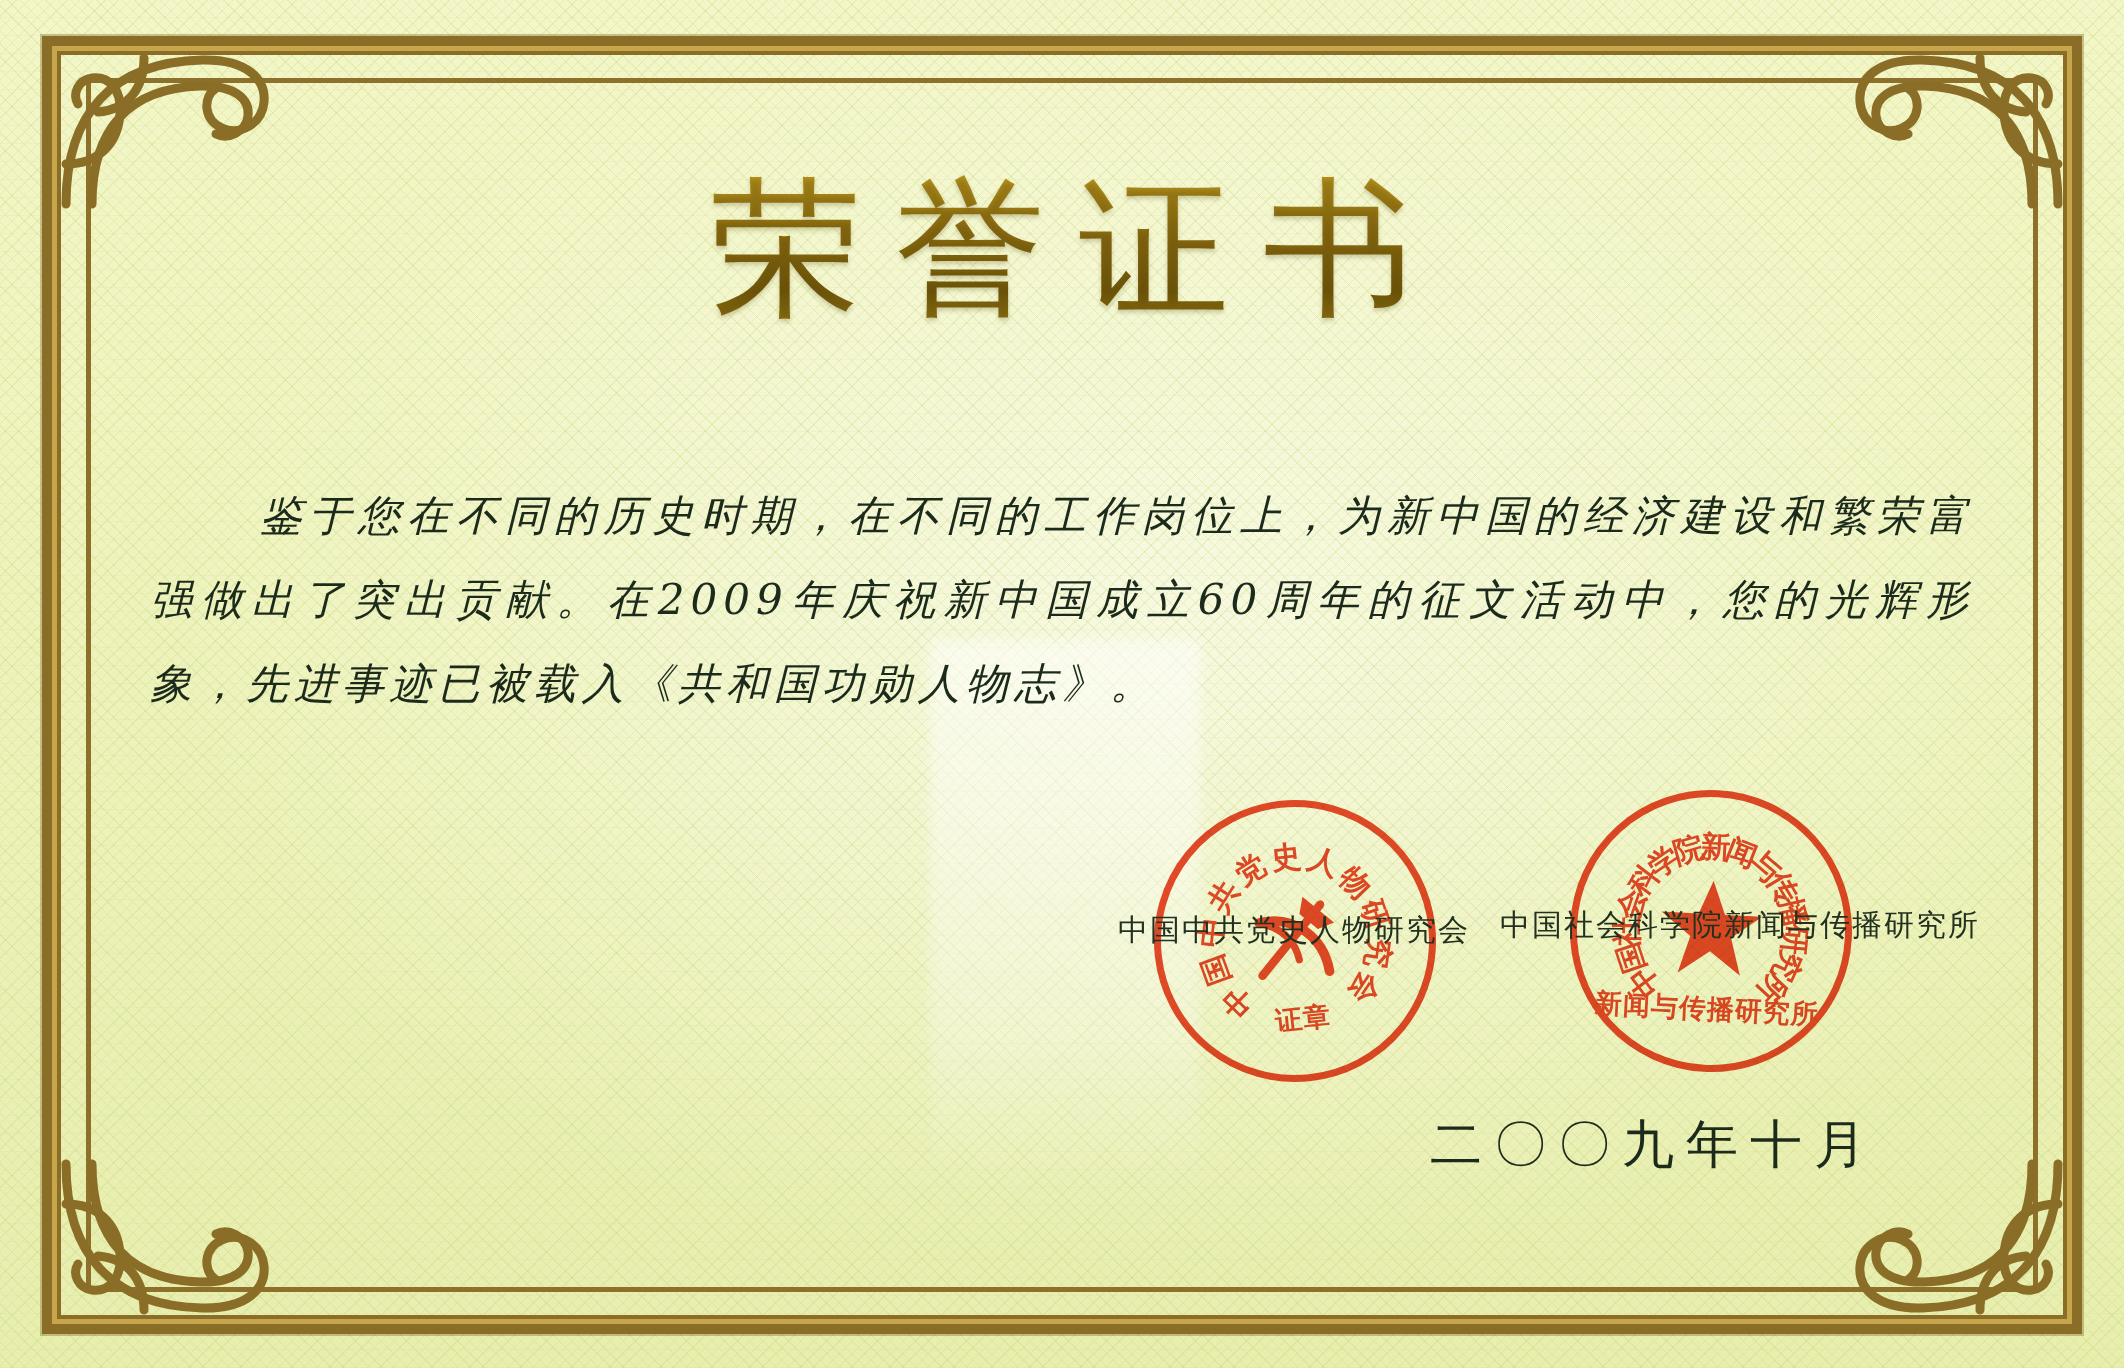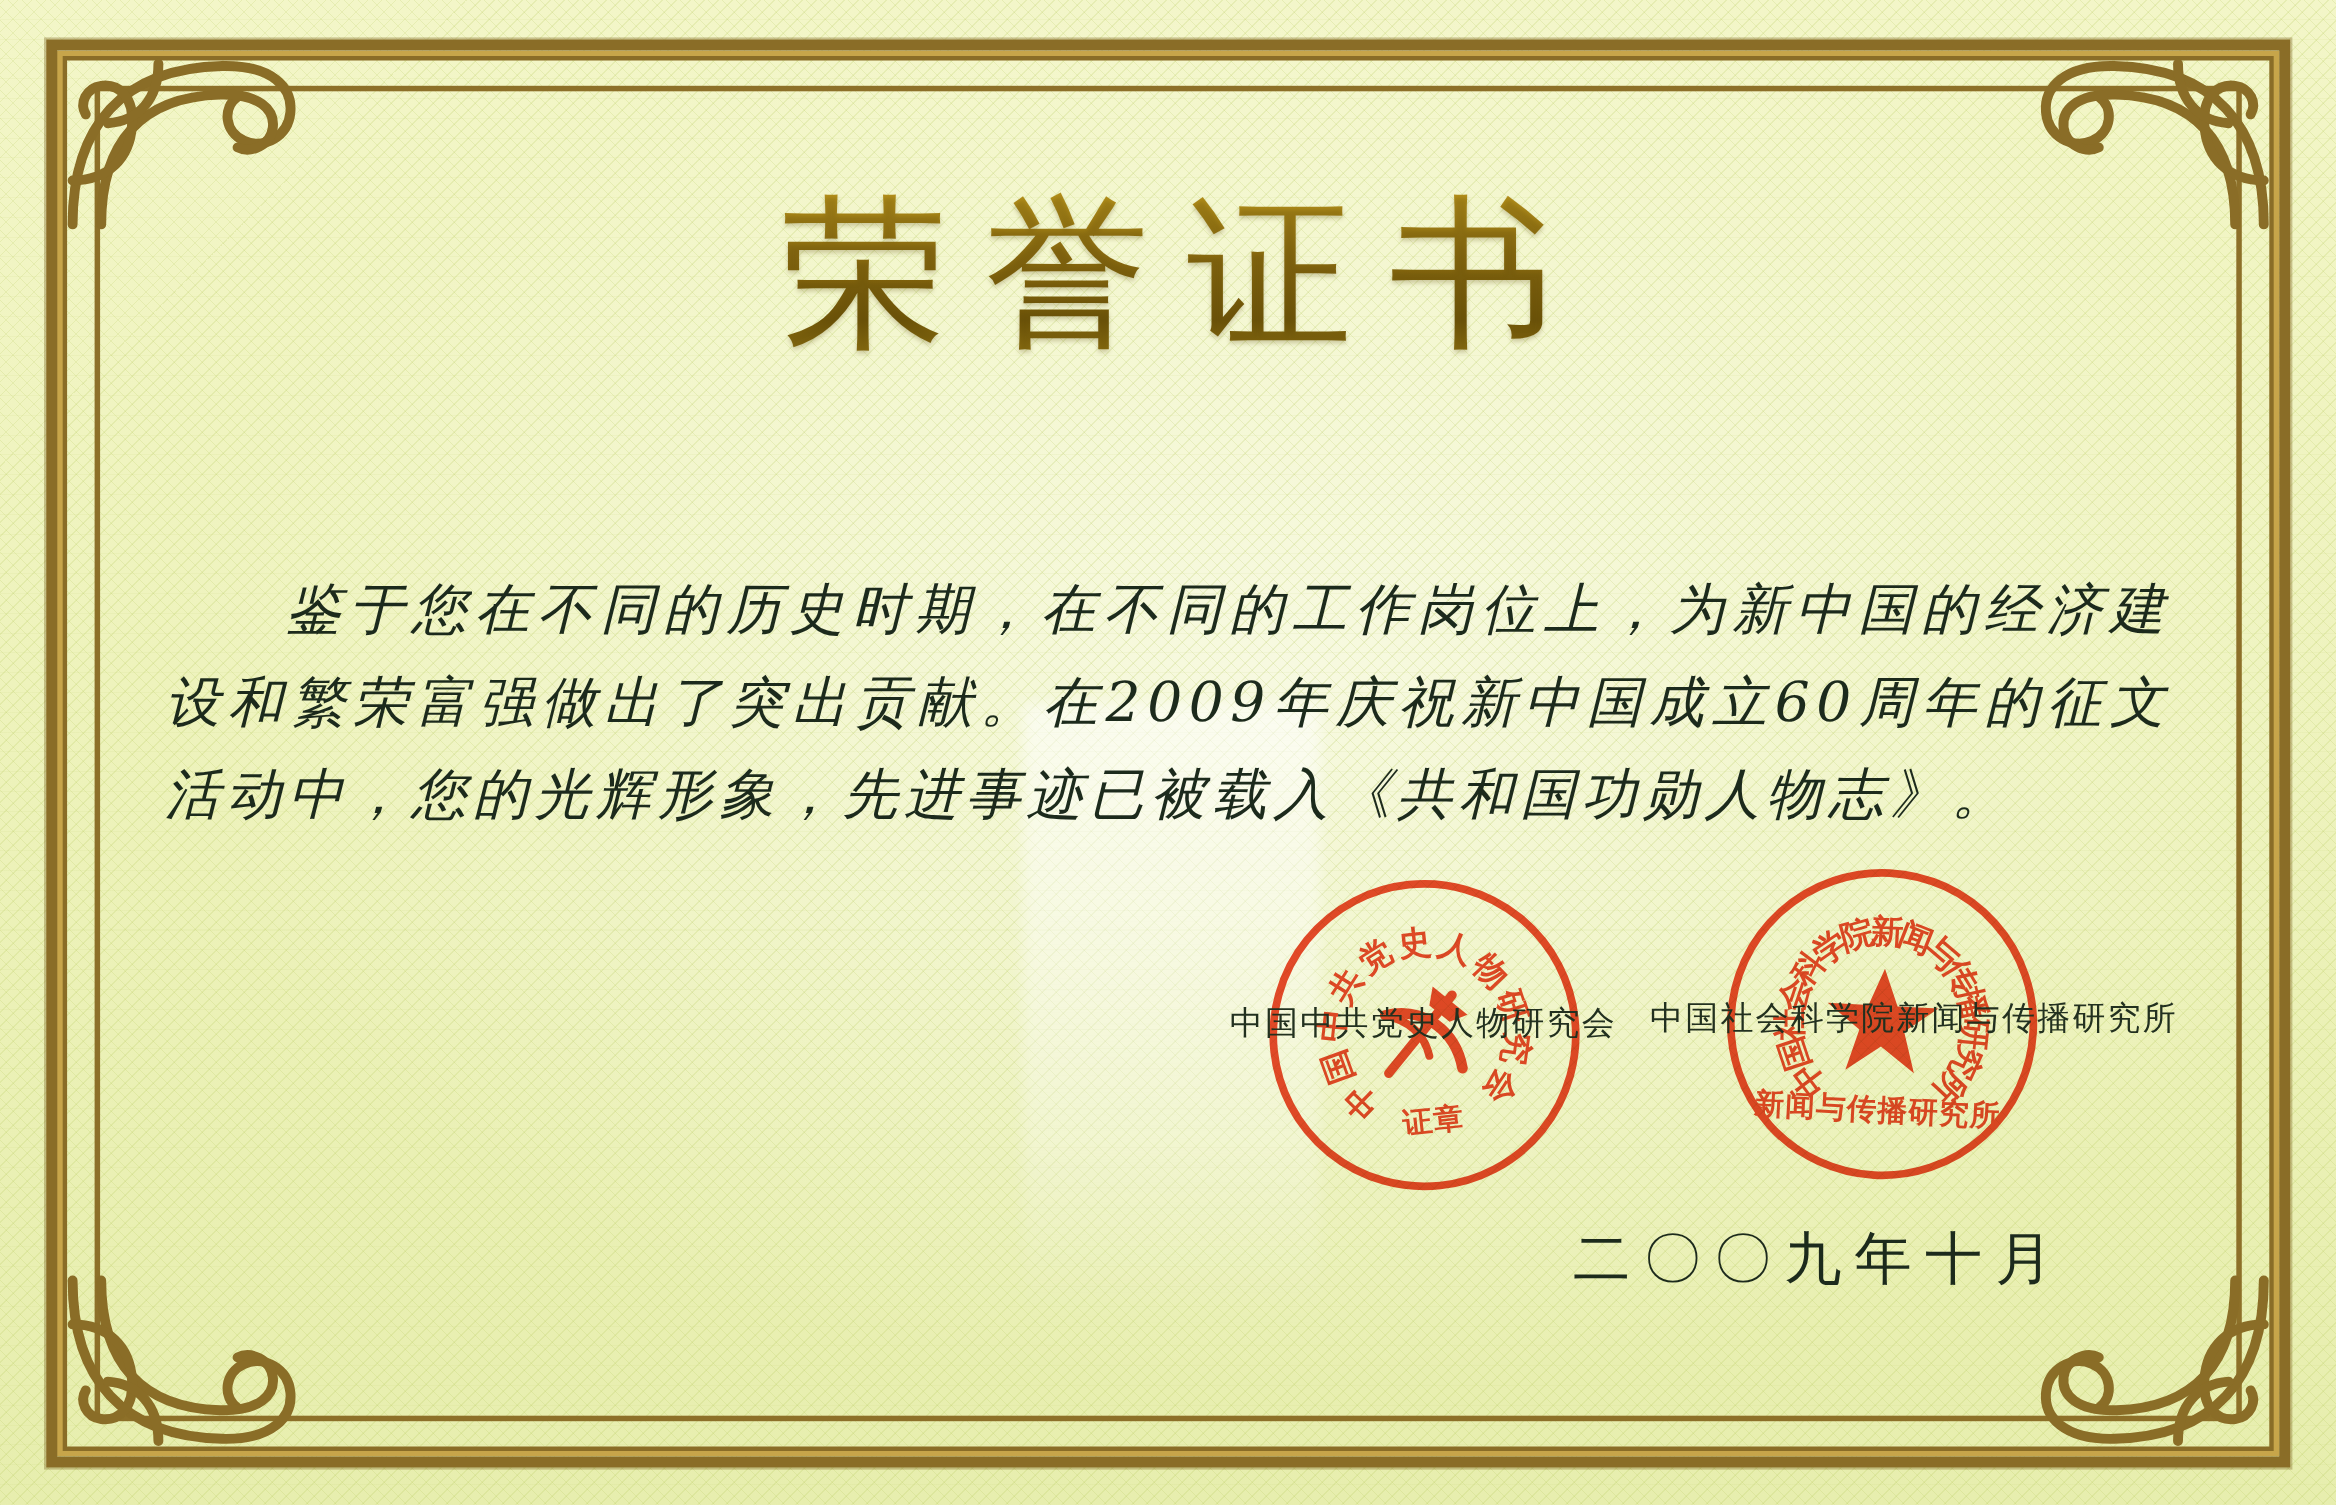--- a/index.html
+++ b/index.html
@@ -96,22 +96,22 @@
     font-size:54px;
     letter-spacing:8px;
   }
   #salutation .name{
     font-size:58px;
     letter-spacing:16px;
     margin-right:22px;
   }
   #body-text{
     position:absolute;
-    left:150px;right:150px;top:512px;
-    font-size:50px;
+    left:150px;right:150px;top:474px;
+    font-size:42px;
     line-height:84px;
     letter-spacing:6px;
     text-align:justify;
     text-indent:110px;
   }
   #closing{
     position:absolute;left:720px;top:740px;
     font-size:50px;
     letter-spacing:10px;
   }

